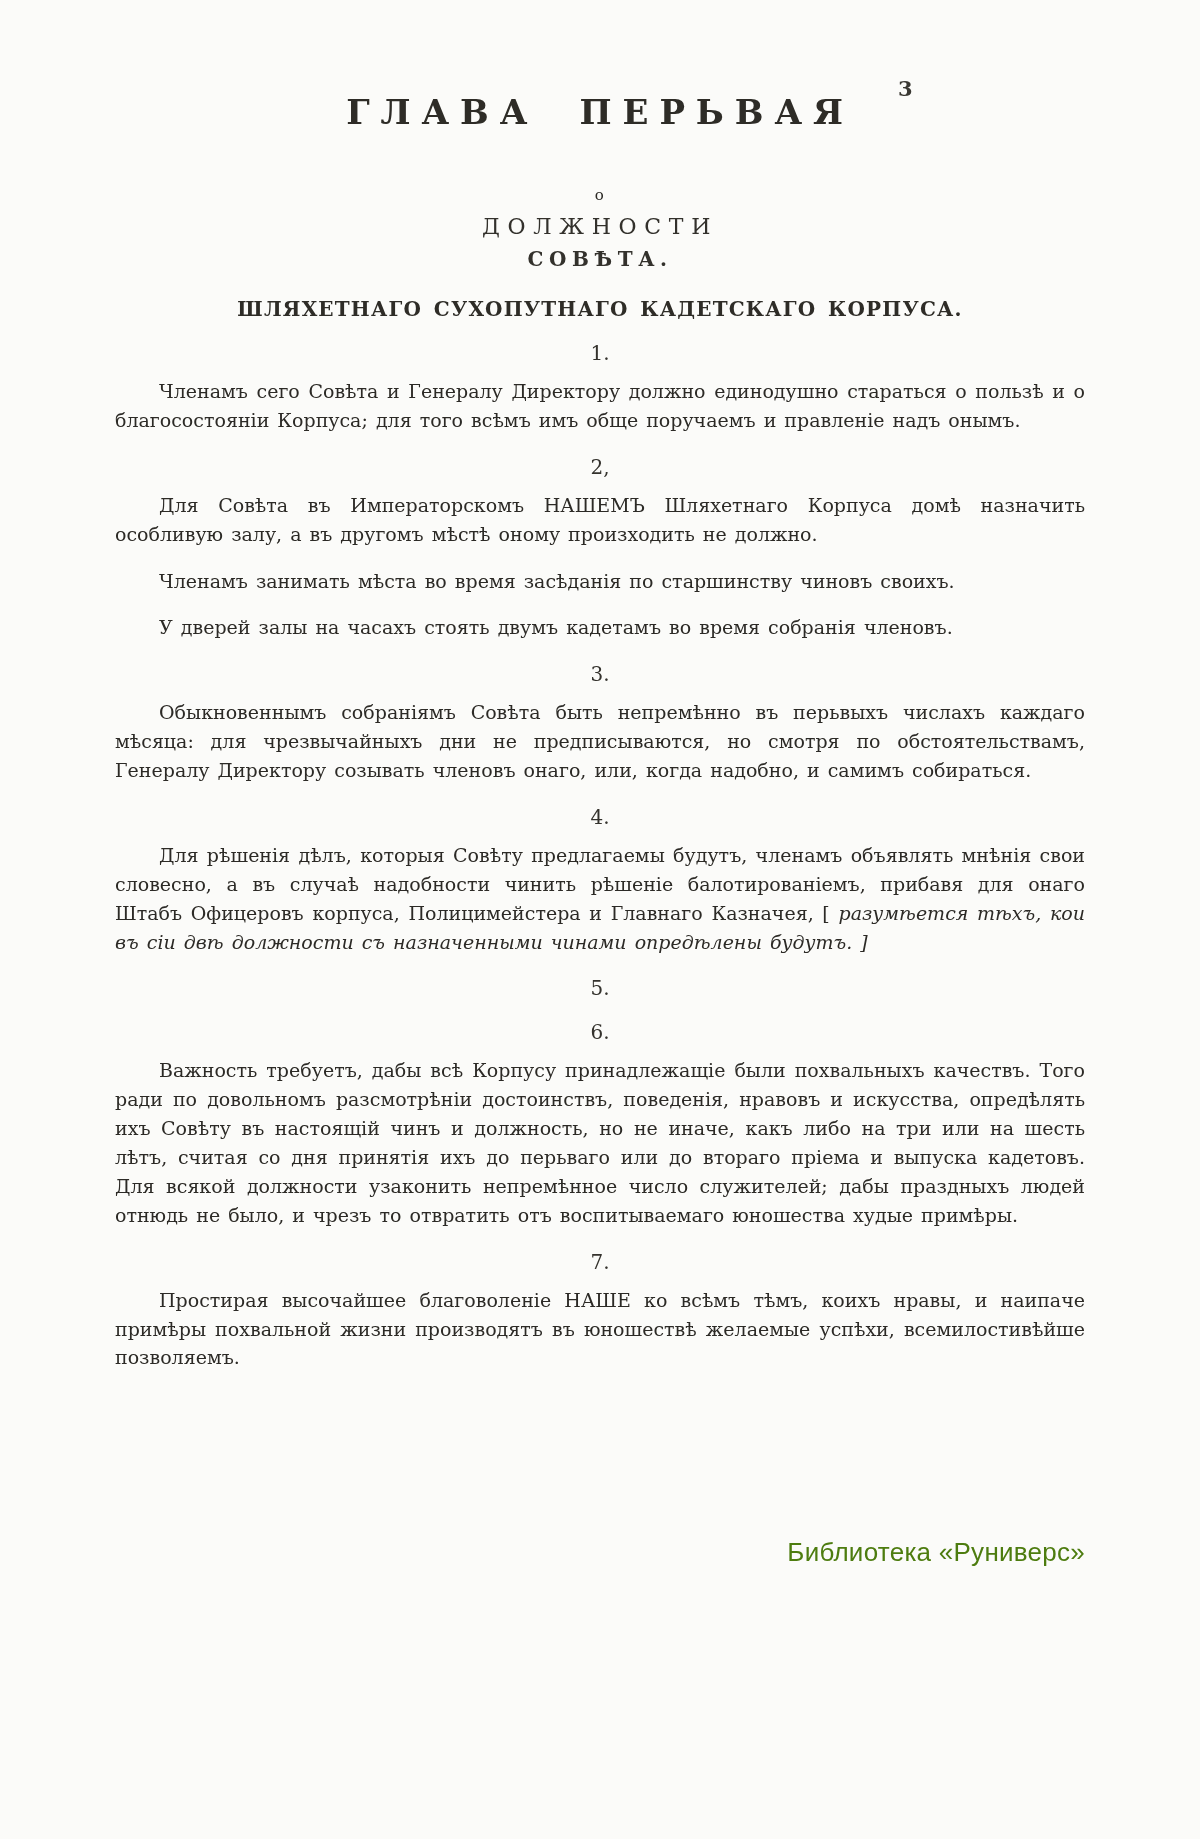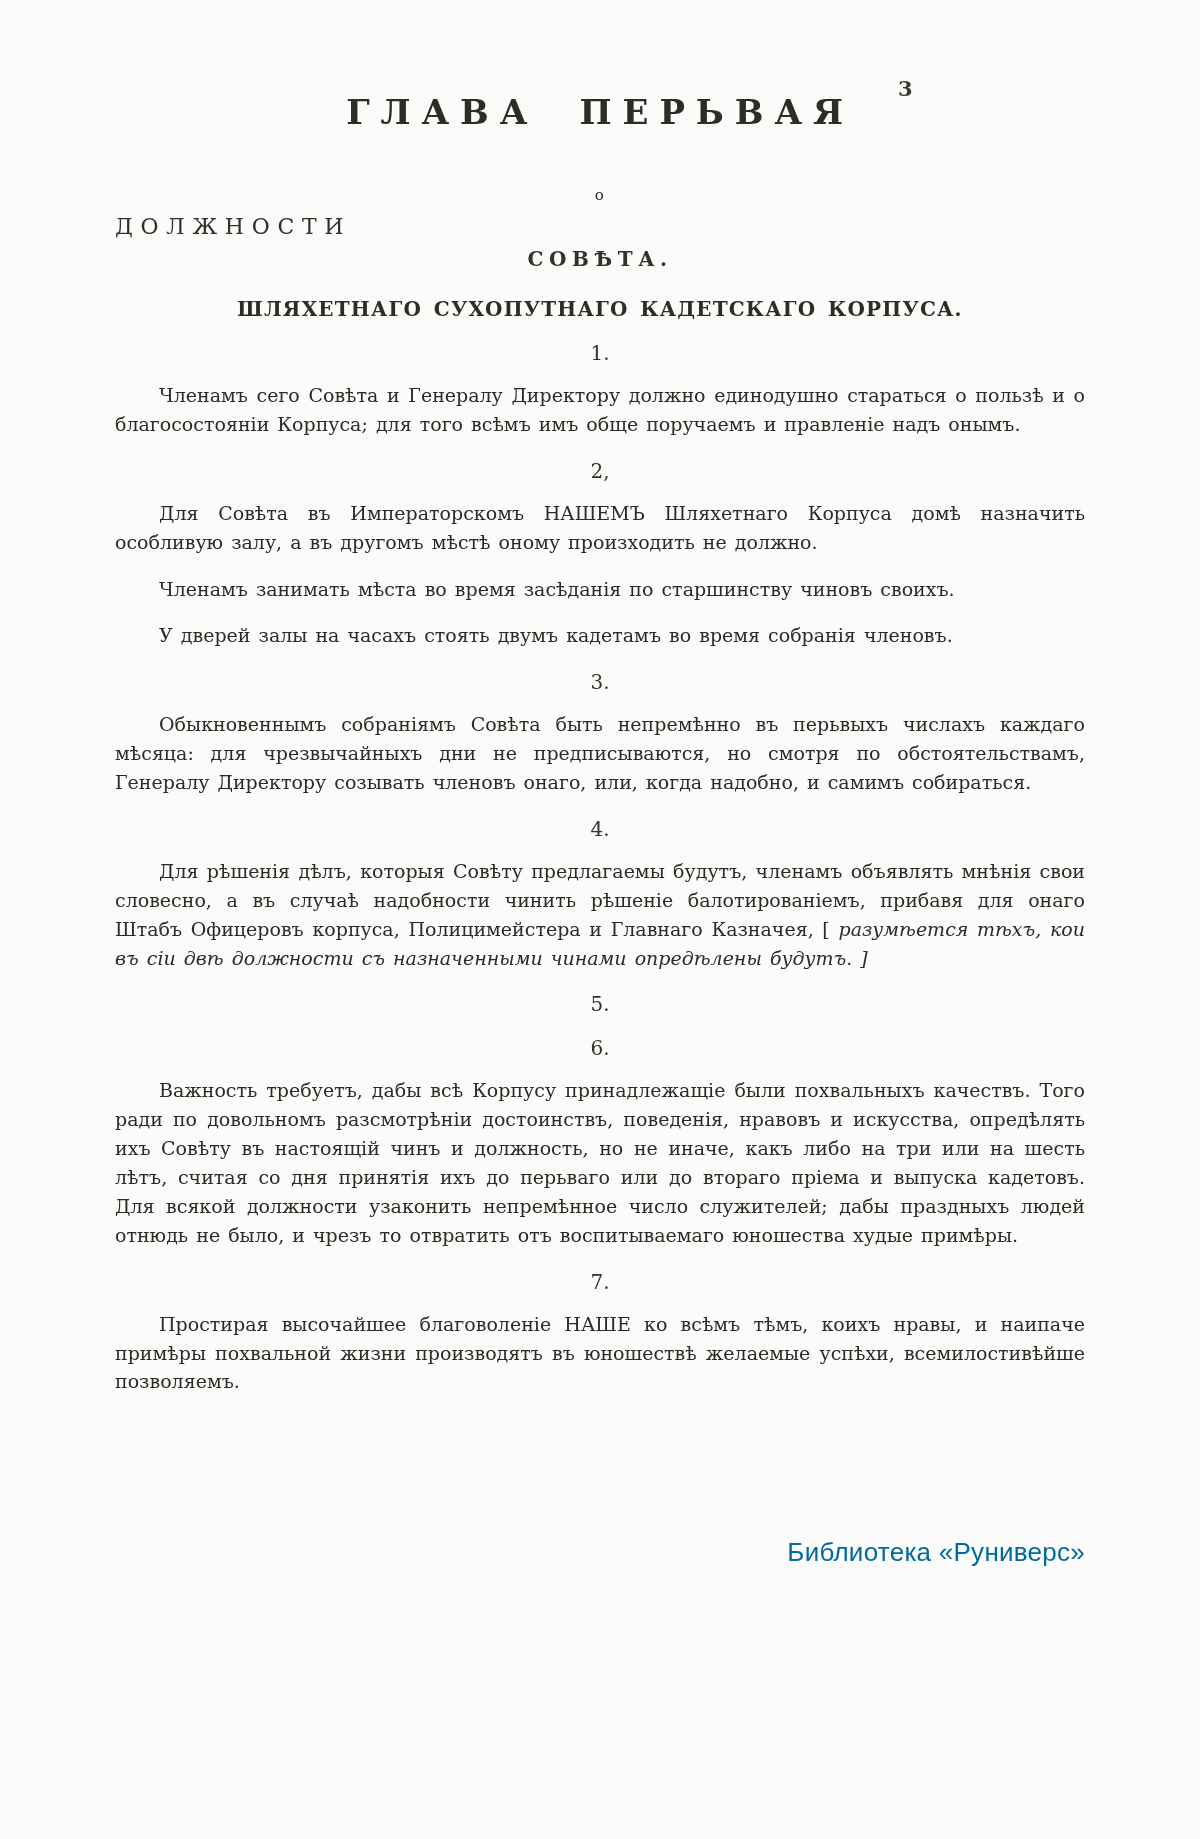--- a/index.html
+++ b/index.html
@@ -36,21 +36,21 @@
     word-spacing: 0.55em;
     color: #2e2c27;
   }
   .preposition {
     text-align: center;
     font-size: 15px;
     letter-spacing: 0.1em;
     margin: 0 0 10px 0;
   }
   .subtitle-1 {
-    text-align: left;
+    text-align: center;
     font-size: 22px;
     letter-spacing: 0.35em;
     margin: 0 0 8px 0;
     color: #33312c;
   }
   .subtitle-2 {
     text-align: center;
     font-size: 20px;
     letter-spacing: 0.28em;
     margin: 0 0 26px 0;
@@ -69,38 +69,38 @@
   .section {
     margin: 0;
   }
   .sec-num {
     text-align: center;
     font-size: 20px;
     margin: 20px 0 12px 0;
     color: #34322d;
   }
   .para {
-    margin: 16px 0 18px 0;
+    margin: 0 0 18px 0;
     font-size: 19px;
     line-height: 1.52;
     text-align: justify;
     text-indent: 44px;
     word-spacing: 2px;
     color: #2c2a26;
   }
   .italic {
     font-style: italic;
   }
   .watermark {
     position: absolute;
     top: 1537px;
     right: 115px;
     font-family: "Liberation Sans", "DejaVu Sans", sans-serif;
     font-size: 26px;
-    color: #0369a1;
+    color: #4d7c0f;
     letter-spacing: 0.01em;
   }
 </style>
 </head>
 <body>
 
 <div class="page">
 
   <div class="page-number">3</div>
 

